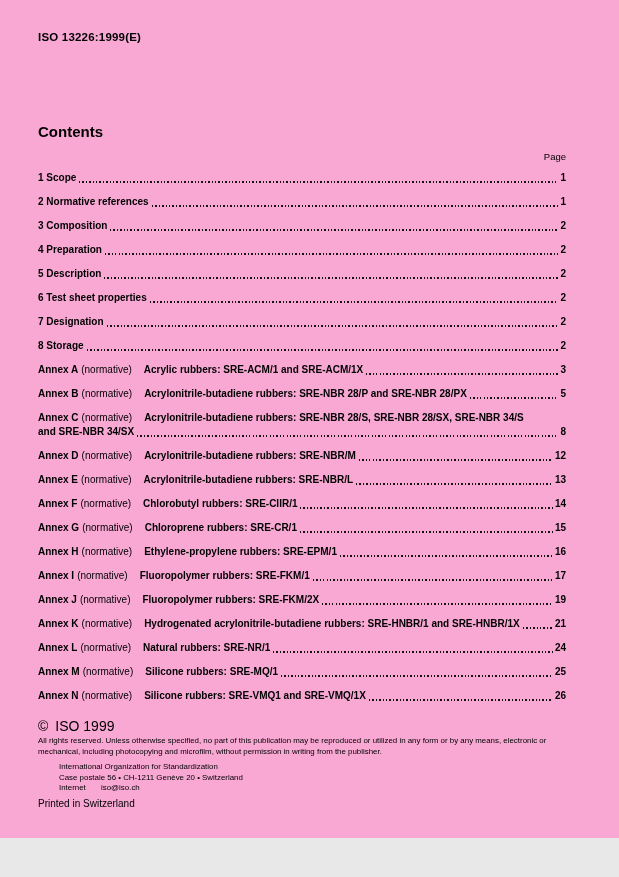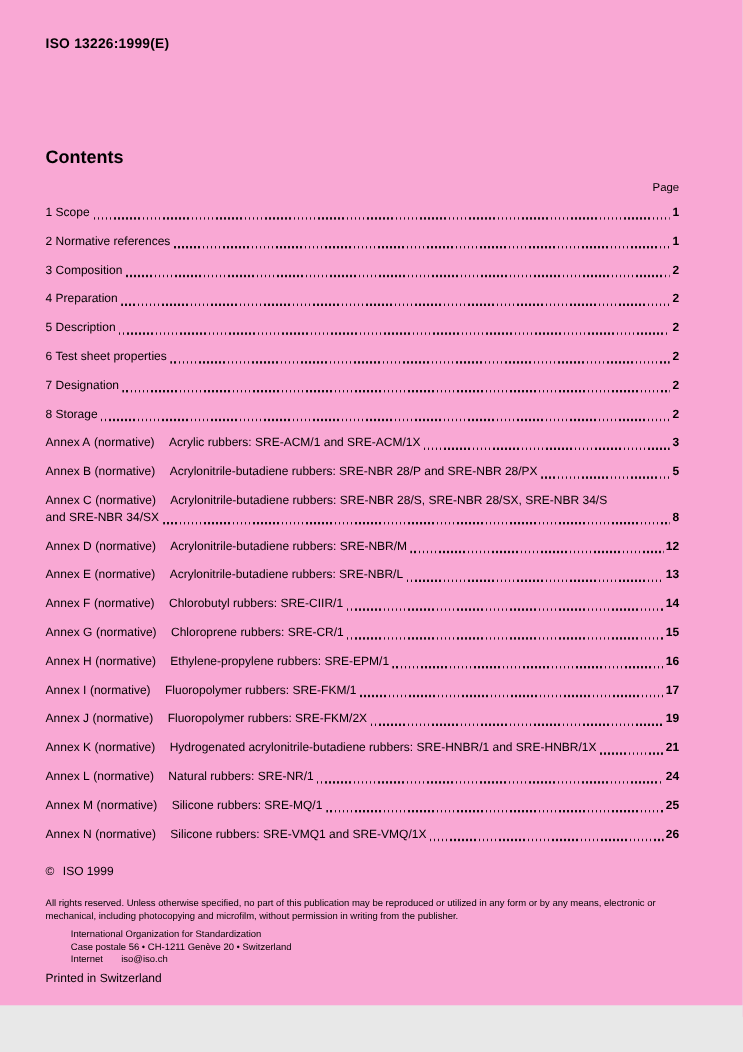--- a/index.html
+++ b/index.html
@@ -32,40 +32,40 @@
     text-align: right;
   }
   .toc-list { margin-top: 8px; }
   .toc-entry {
     font-size: 10px;
     line-height: 14px;
     font-weight: bold;
     margin-bottom: 10px;
   }
   .toc-line { display: flex; align-items: flex-end; }
-  .t-bold { font-weight: normal; white-space: pre; }
+  .t-bold { font-weight: bold; white-space: pre; }
   .t-normal { font-weight: normal; }
   .qualifier { margin: 0 12px 0 3px; white-space: pre; }
   .leader {
     flex: 1 1 auto;
     min-width: 10px;
     height: 1.4px;
     align-self: flex-end;
     margin: 0 2px 2.5px 3px;
     background-image: repeating-linear-gradient(to right, #111 0, #111 1.3px, transparent 1.3px, transparent 3.4px);
   }
   .toc-page { font-weight: bold; }
   .footer { margin-top: 18px; }
   .copyright-line {
-    font-size: 10px;
+    font-size: 14px;
     line-height: 11px;
   }
   .copyright-symbol { margin-right: 7px; }
   .rights-text {
-    margin-top: 15px;
+    margin-top: 3px;
     font-size: 7.9px;
     line-height: 11px;
   }
   .address-block {
     margin-top: 5px;
     margin-left: 21px;
     font-size: 7.9px;
     line-height: 10.5px;
   }
   .internet-label { display: inline-block; min-width: 42px; }

